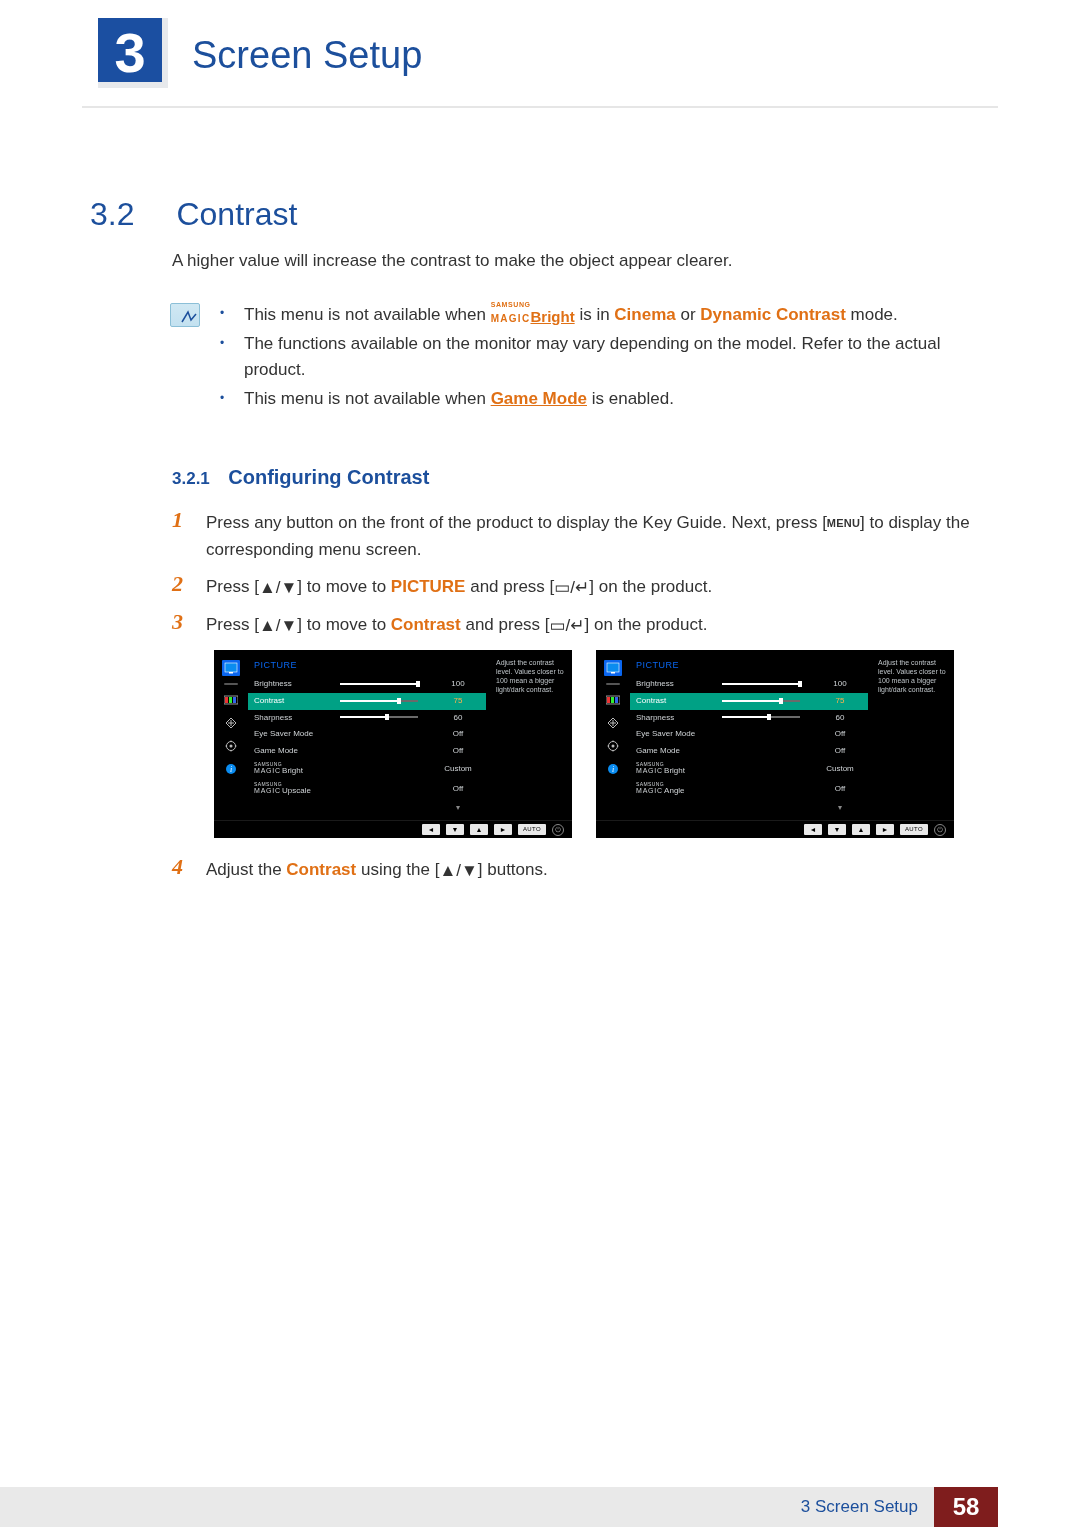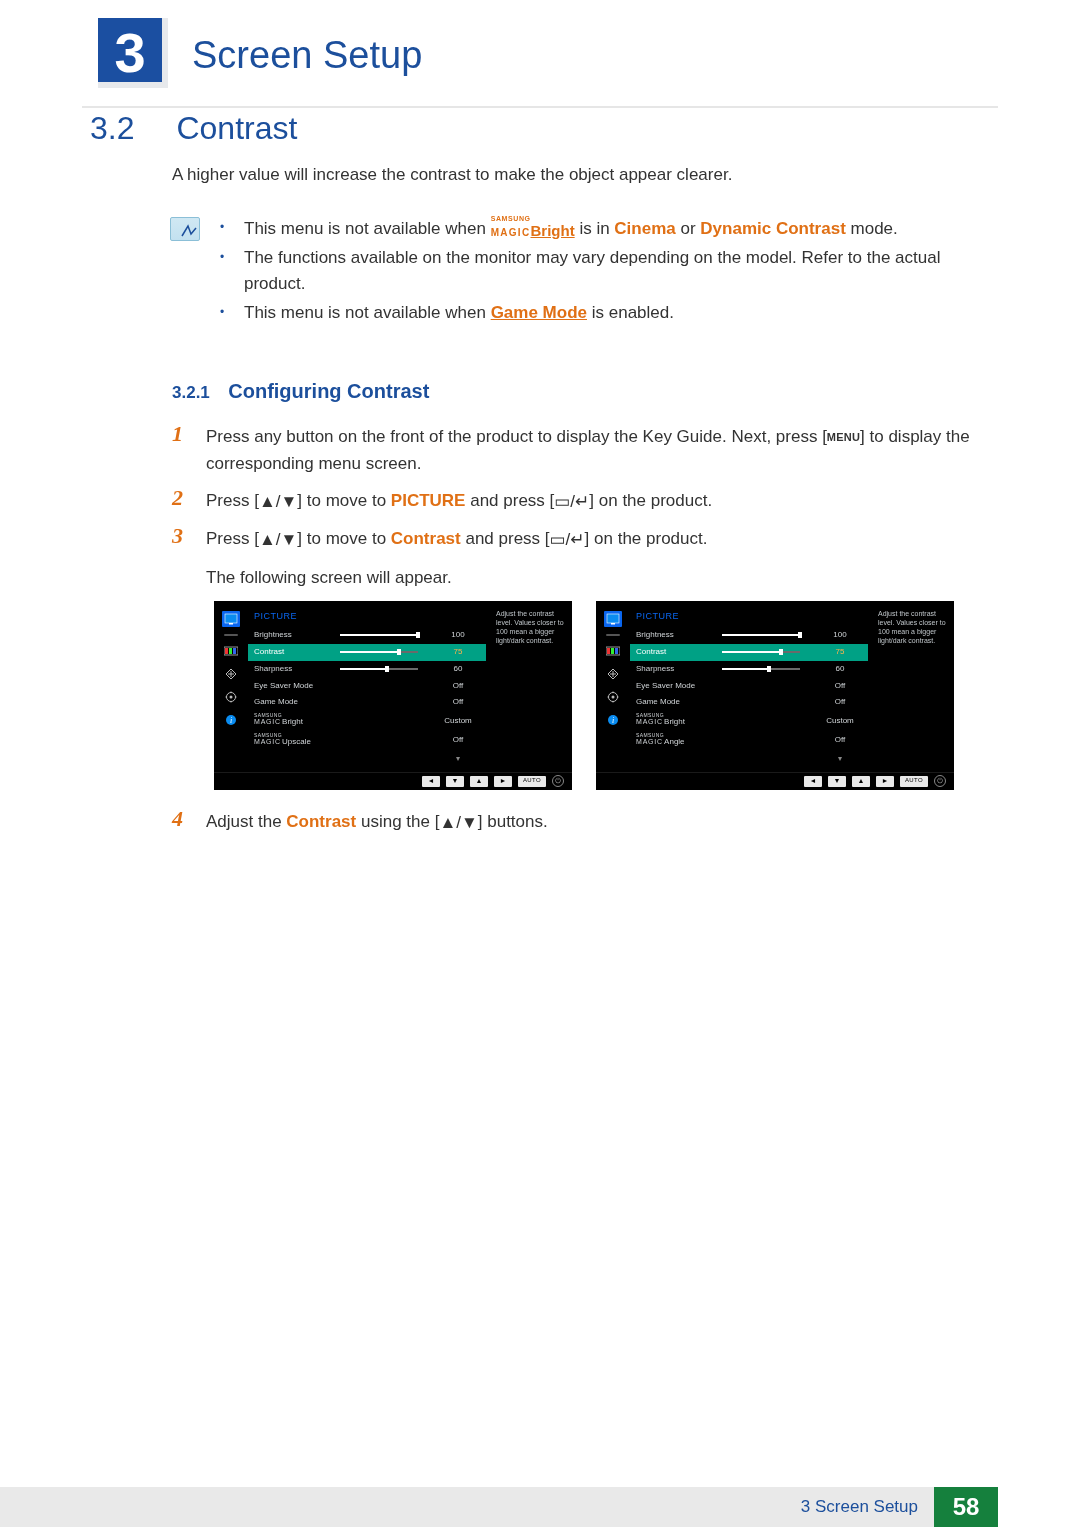--- a/index.html
+++ b/index.html
@@ -26,21 +26,21 @@
     font-size: 38px; font-weight: 400;
     color: #1c4f9c;
   }
   .header-rule {
     position: absolute;
     left: 82px; right: 82px; top: 106px;
     height: 2px; background: #e6e6e6;
   }
   
   .body { padding: 0 82px 0 172px; }
-  .h2-row { }
+  .h2-row { margin-top: 86px; }
   .h2-num {
     display: inline-block; width: 96px; margin-left: -96px;
     color: #1c4f9c; font-size: 32px; font-weight: 400; text-align: left;
     padding-left: 14px;
   }
   .h2-title { color: #1c4f9c; font-size: 32px; font-weight: 400; }
   p.flow { font-size: 17px; line-height: 1.4; margin-top: 26px; color: #333; }
   
   .note-block { display: flex; margin-top: 28px; gap: 20px; }
   .note-icon {
@@ -99,21 +99,21 @@
   .page-footer {
     position: fixed; left: 0; bottom: 0; width: 1080px; height: 40px;
     display: flex; align-items: stretch;
   }
   .page-footer .label {
     flex: 1; background: #e9e9e9; color: #1c4f9c;
     display: flex; align-items: center; justify-content: flex-end;
     padding-right: 16px; font-size: 17px;
   }
   .page-footer .num {
-    width: 64px; background: #15803d; color: #fff;
+    width: 64px; background: #7f1d1d; color: #fff;
     display: flex; align-items: center; justify-content: center;
     font-size: 24px; font-weight: 700;
   }
   .page-footer .right-pad { width: 82px; background: #fff; }
 </style>
 </head>
 <body>
 
 <div class="chapter-header">
   <div class="chapter-badge">3</div>
@@ -157,21 +157,20 @@
       <span class="num">1</span>
       <span>Press any button on the front of the product to display the Key Guide. Next, press [</span><span class="menu-label">MENU</span><span>] to display the corresponding menu screen.</span>
     </li>
     <li>
       <span class="num">2</span>
       <span>Press [</span><span class="btn-glyphs">▲/▼</span><span>] to move to </span><span class="orange-nou">PICTURE</span><span> and press [</span><span class="btn-glyphs">▭/↵</span><span>] on the product.</span>
     </li>
     <li>
       <span class="num">3</span>
       <span>Press [</span><span class="btn-glyphs">▲/▼</span><span>] to move to </span><span class="orange-nou">Contrast</span><span> and press [</span><span class="btn-glyphs">▭/↵</span><span>] on the product.</span>
-      <div style="margin-top:10px;">The following screen will appear.</div>
 
       
       <div class="osd-row">
         <div class="osd" id="osd-left">
     <div class="osd-body">
       <div class="osd-icons">
     <div class="ic sel">
                   <svg width="14" height="12">
                     <rect x="1" y="1" width="12" height="9" fill="#0a8cf0" stroke="#fff" stroke-width="0.6"></rect>
                     <rect x="5" y="10" width="4" height="1.5" fill="#fff"></rect>

